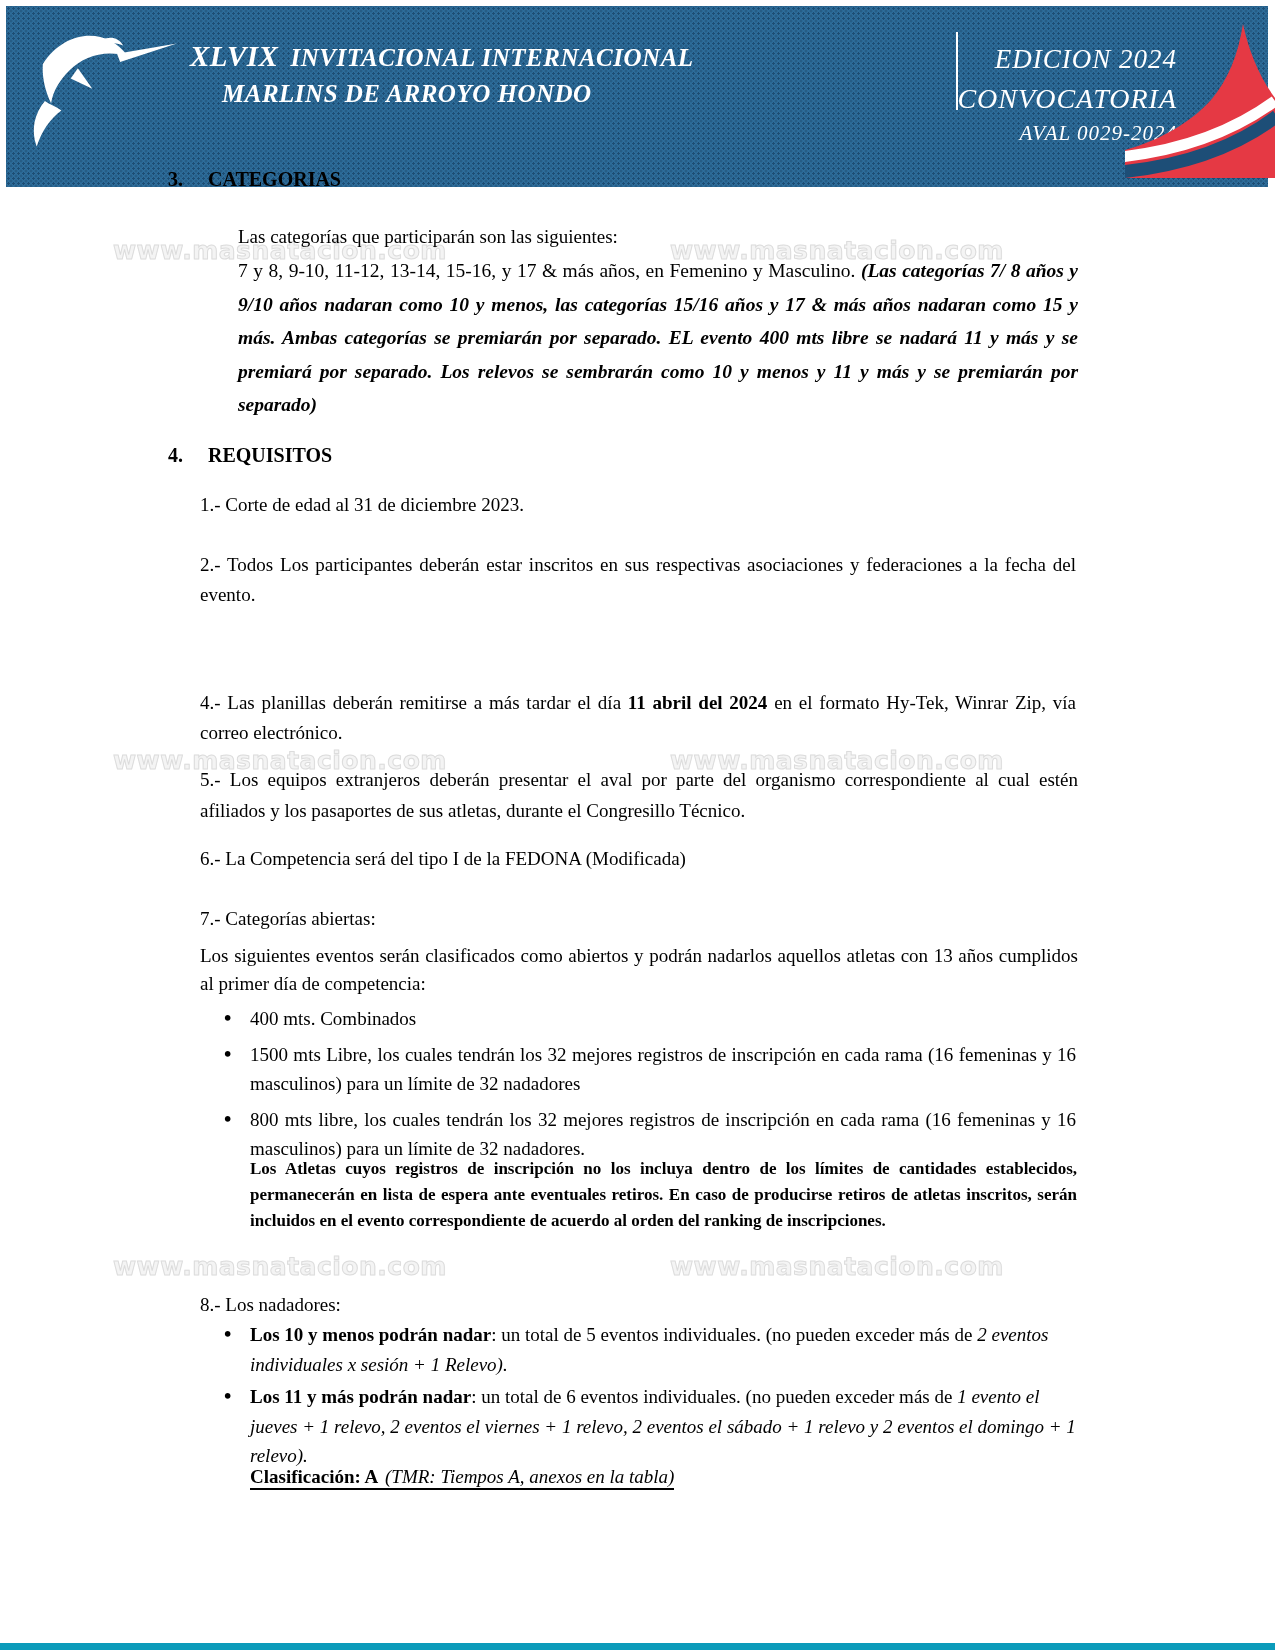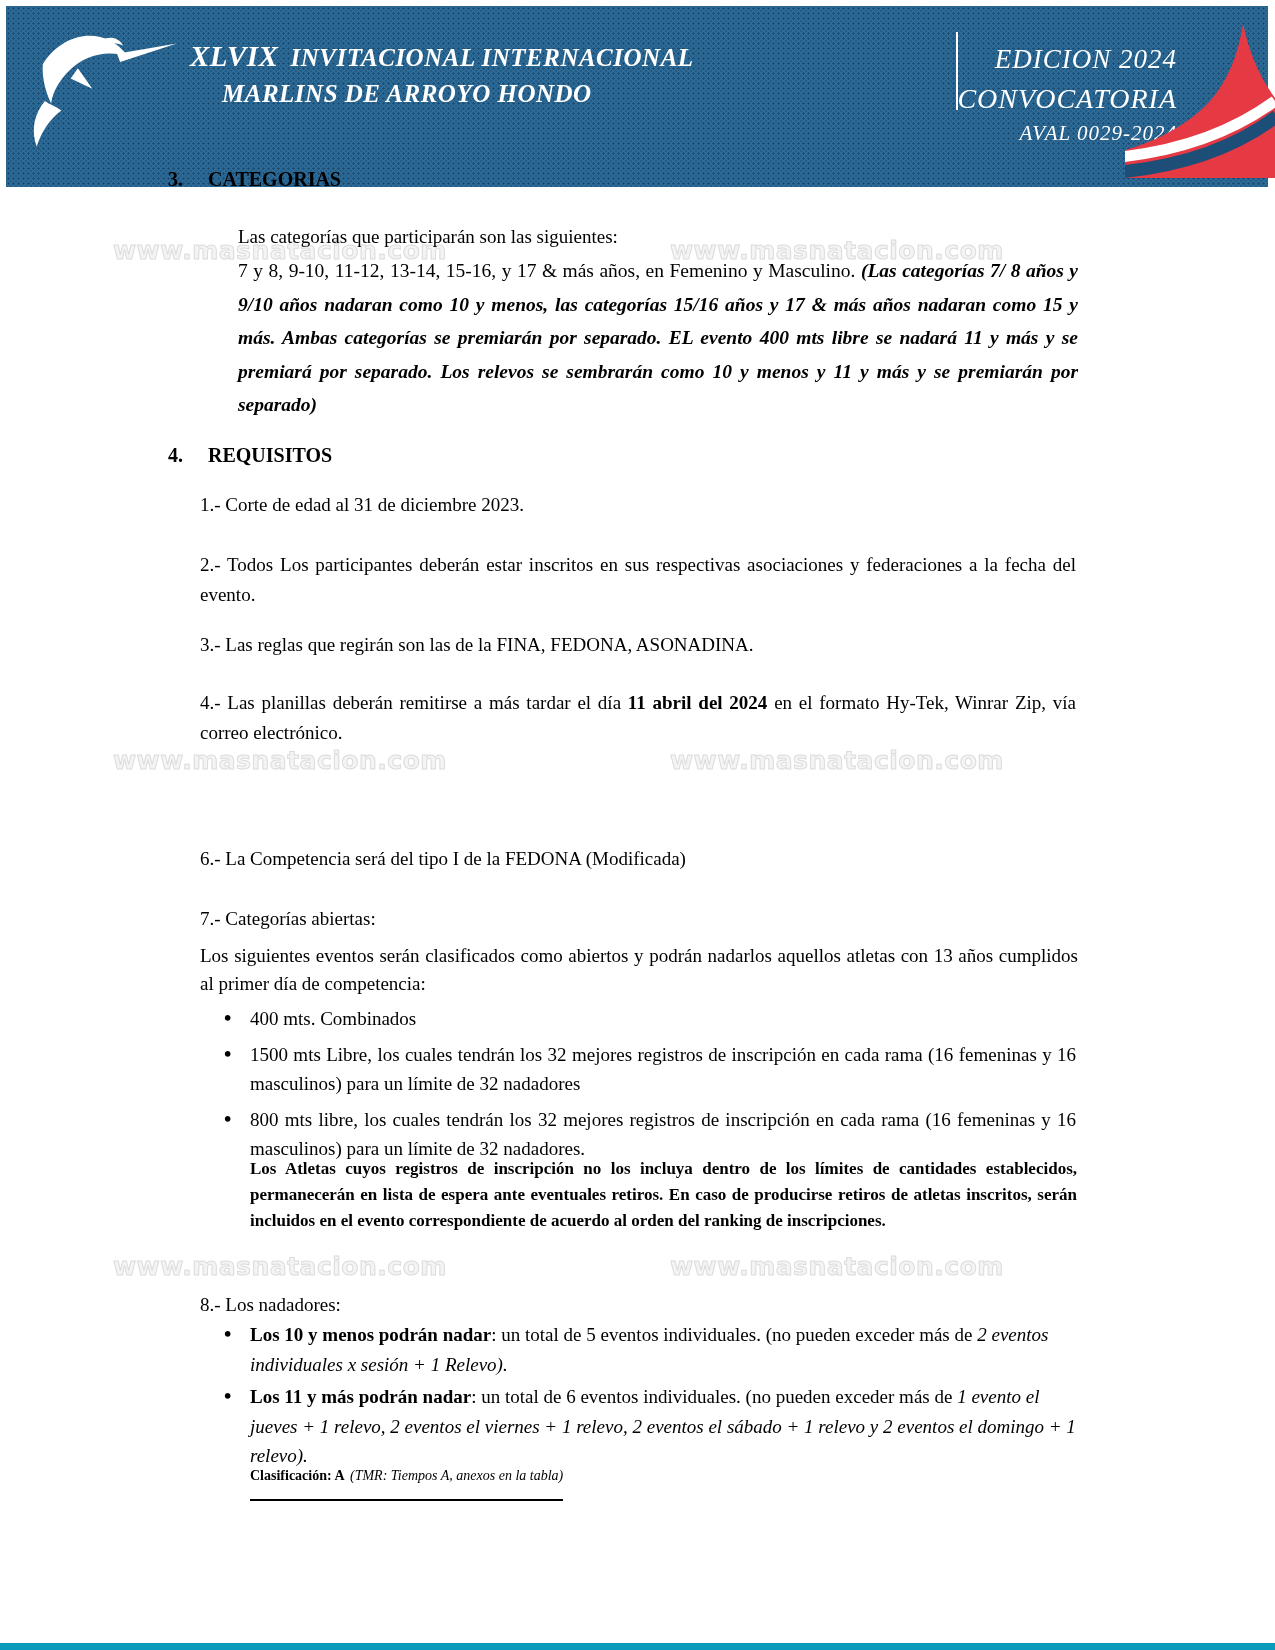--- a/index.html
+++ b/index.html
@@ -40,21 +40,21 @@
   .sec-h .num{display:inline-block;width:40px;}
   .body-t{font-size:19px;line-height:30px;}
   .just{text-align:justify;}
   .catpara{font-size:19.5px;line-height:33.5px;}
   .catpara .note{font-weight:bold;font-style:italic;}
   .boldnote{font-size:17px;font-weight:bold;line-height:26px;}
   ul.blist{list-style:none;margin:0;padding:0;}
   ul.blist li{position:relative;padding-left:28px;font-size:19px;line-height:29px;margin-bottom:7px;}
   ul.blist li::before{content:"\2022";position:absolute;left:2px;top:0;font-size:21px;font-weight:bold;}
   ul.swlist li{line-height:29.5px;margin-bottom:3px;}
-  .clasif{border-bottom:2px solid #000;padding-bottom:16px;font-size:14px;}
+  .clasif{border-bottom:2px solid #000;padding-bottom:1px;font-size:19px;}
   .clasif b{margin-right:2px;}
   
   .footer-bar{position:absolute;left:0;right:0;bottom:0;height:7px;background:#0b9bba;z-index:2;}
 </style>
 </head>
 <body>
 
 <div class="page">
 
   <div class="hdr">
@@ -107,26 +107,26 @@
   </div>
 
   <div class="abs sec-h" style="left:168px;top:444px;">
     <span class="num">4.</span><span>REQUISITOS</span>
   </div>
 
   <div class="abs body-t" style="left:200px;top:490px;width:876px;">1.- Corte de edad al 31 de diciembre 2023.</div>
 
   <div class="abs body-t just" style="left:200px;top:550px;width:876px;">2.- Todos Los participantes deberán estar inscritos en sus respectivas asociaciones y federaciones a la fecha del evento.</div>
 
-  <div class="abs body-t" style="left:200px;top:630px;width:876px;">3.- Las reglas que regirán son las de la FINA, FEDONA, ASONADINA.</div>
 
   <div class="abs body-t just" style="left:200px;top:688px;width:876px;">
     <span>4.- Las planillas deberán remitirse a más tardar el día </span><b>11 abril del 2024</b><span> en el formato Hy-Tek, Winrar Zip, vía correo electrónico.</span>
   </div>
 
+  <div class="abs body-t just" style="left:200px;top:764px;width:878px;line-height:31px;">5.-  Los equipos extranjeros deberán presentar el aval por parte del organismo correspondiente al cual estén afiliados y los pasaportes de sus atletas, durante el Congresillo Técnico.</div>
 
   <div class="abs body-t" style="left:200px;top:844px;width:876px;">6.- La Competencia será del tipo I de la FEDONA (Modificada)</div>
 
   <div class="abs body-t" style="left:200px;top:904px;width:876px;">7.- Categorías abiertas:</div>
 
   <div class="abs body-t just" style="left:200px;top:942px;width:878px;line-height:28px;">Los siguientes eventos serán clasificados como abiertos y podrán nadarlos aquellos atletas con 13 años cumplidos al primer día de competencia:</div>
 
   <ul class="abs blist just" style="left:222px;top:1004px;width:854px;">
     <li>400 mts. Combinados</li>
     <li>1500 mts Libre, los cuales tendrán los 32 mejores registros de inscripción en cada rama (16 femeninas y 16 masculinos) para un límite de 32 nadadores</li>

